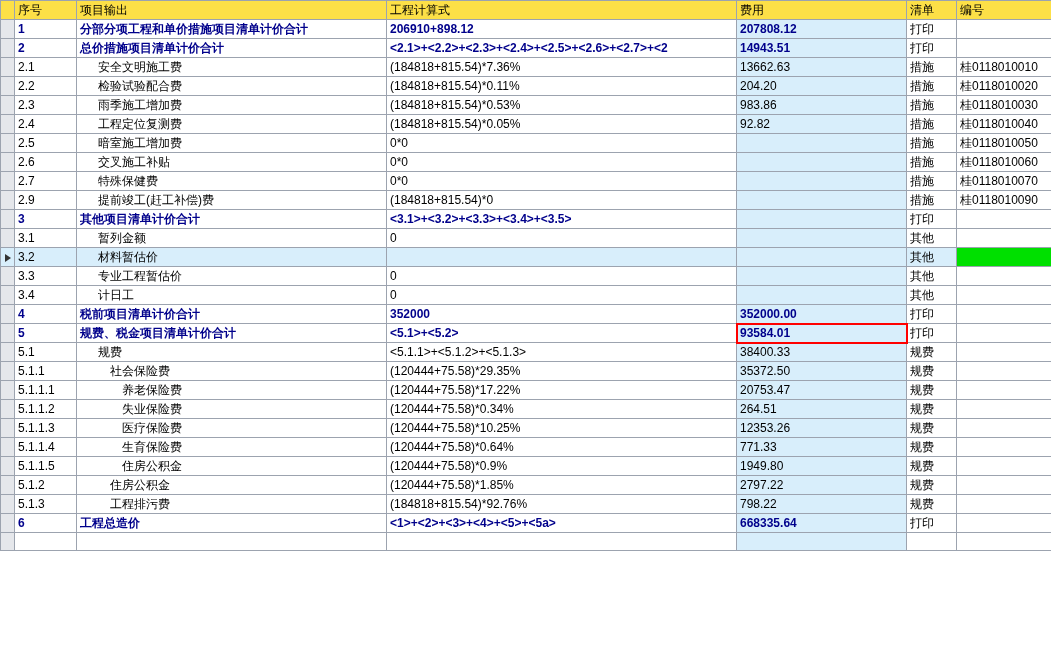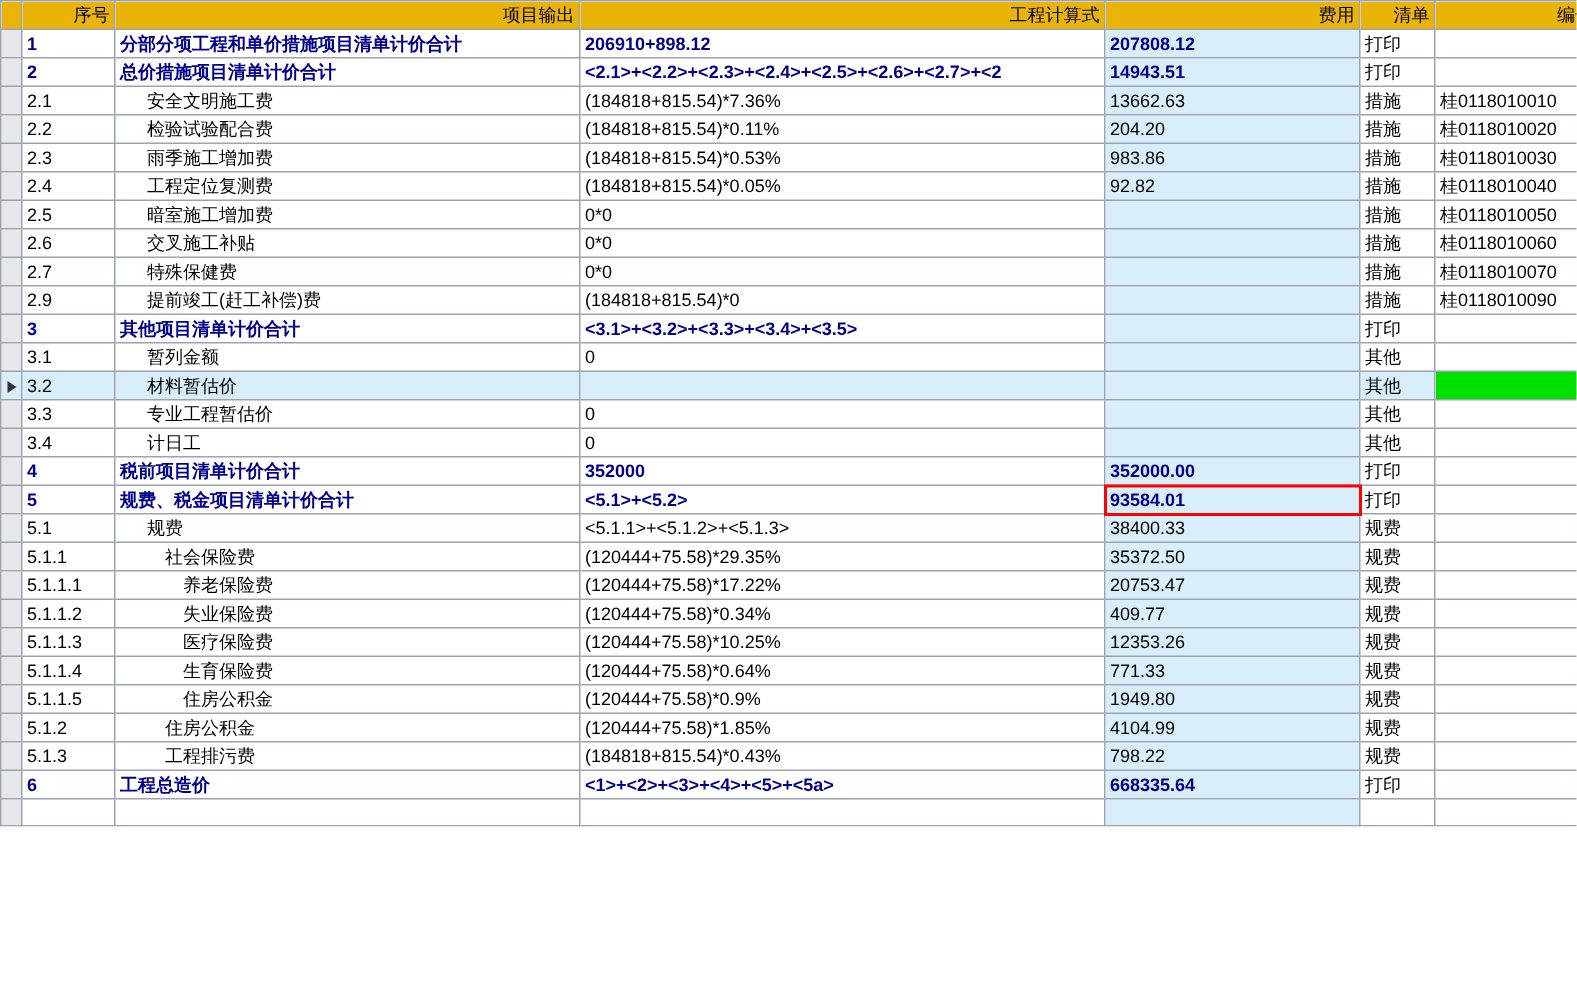--- a/index.html
+++ b/index.html
@@ -1,18 +1,18 @@
 <!DOCTYPE html>
 <html><head>
 <meta charset="utf-8">
 <style>
   html,body{margin:0;padding:0;font-family:"Microsoft YaHei",SimSun,Arial,sans-serif;font-size:12px;color:#000;background:#fff}
   .grid{border-collapse:collapse;table-layout:fixed;width:1051px}
   .grid th,.grid td{border:1px solid #9ca3af;height:18px;line-height:18px;padding:0 3px;overflow:hidden;white-space:nowrap;text-overflow:clip;box-sizing:border-box}
-  .grid th{background:#eab308;font-weight:normal;text-align:right;color:#000}
+  .grid th{background:#fde047;font-weight:normal;text-align:left;color:#000}
   .col-gutter{width:14px;background:#e5e7eb;text-align:center;padding:0}
   .col-seq{width:62px}
   .col-out{width:310px}
   .col-expr{width:350px}
   .col-fee{width:170px;background:#d8eefb;text-align:left}
   .col-bill{width:50px}
   .col-code{width:109px}
   td.col-fee{background:#d8eefb}
   .bold-blue{color:#00008b;font-weight:bold}
   .ind1{padding-left:18px}
@@ -227,21 +227,21 @@
         <td class="col-expr">(120444+75.58)*17.22%</td>
         <td class="col-fee">20753.47</td>
         <td class="col-bill">规费</td>
         <td class="col-code"></td>
       </tr>
       <tr>
         <td class="col-gutter"></td>
         <td class="col-seq">5.1.1.2</td>
         <td class="col-out"><span class="ind3">失业保险费</span></td>
         <td class="col-expr">(120444+75.58)*0.34%</td>
-        <td class="col-fee">409.77</td>
+        <td class="col-fee">264.51</td>
         <td class="col-bill">规费</td>
         <td class="col-code"></td>
       </tr>
       <tr>
         <td class="col-gutter"></td>
         <td class="col-seq">5.1.1.3</td>
         <td class="col-out"><span class="ind3">医疗保险费</span></td>
         <td class="col-expr">(120444+75.58)*10.25%</td>
         <td class="col-fee">12353.26</td>
         <td class="col-bill">规费</td>
@@ -263,29 +263,29 @@
         <td class="col-expr">(120444+75.58)*0.9%</td>
         <td class="col-fee">1949.80</td>
         <td class="col-bill">规费</td>
         <td class="col-code"></td>
       </tr>
       <tr>
         <td class="col-gutter"></td>
         <td class="col-seq">5.1.2</td>
         <td class="col-out"><span class="ind2">住房公积金</span></td>
         <td class="col-expr">(120444+75.58)*1.85%</td>
-        <td class="col-fee">4104.99</td>
+        <td class="col-fee">2797.22</td>
         <td class="col-bill">规费</td>
         <td class="col-code"></td>
       </tr>
       <tr>
         <td class="col-gutter"></td>
         <td class="col-seq">5.1.3</td>
         <td class="col-out"><span class="ind2">工程排污费</span></td>
-        <td class="col-expr">(184818+815.54)*0.43%</td>
+        <td class="col-expr">(184818+815.54)*92.76%</td>
         <td class="col-fee">798.22</td>
         <td class="col-bill">规费</td>
         <td class="col-code"></td>
       </tr>
       <tr>
         <td class="col-gutter"></td>
         <td class="col-seq bold-blue">6</td>
         <td class="col-out bold-blue"><span class="ind0">工程总造价</span></td>
         <td class="col-expr bold-blue">&lt;1&gt;+&lt;2&gt;+&lt;3&gt;+&lt;4&gt;+&lt;5&gt;+&lt;5a&gt;</td>
         <td class="col-fee bold-blue">668335.64</td>

